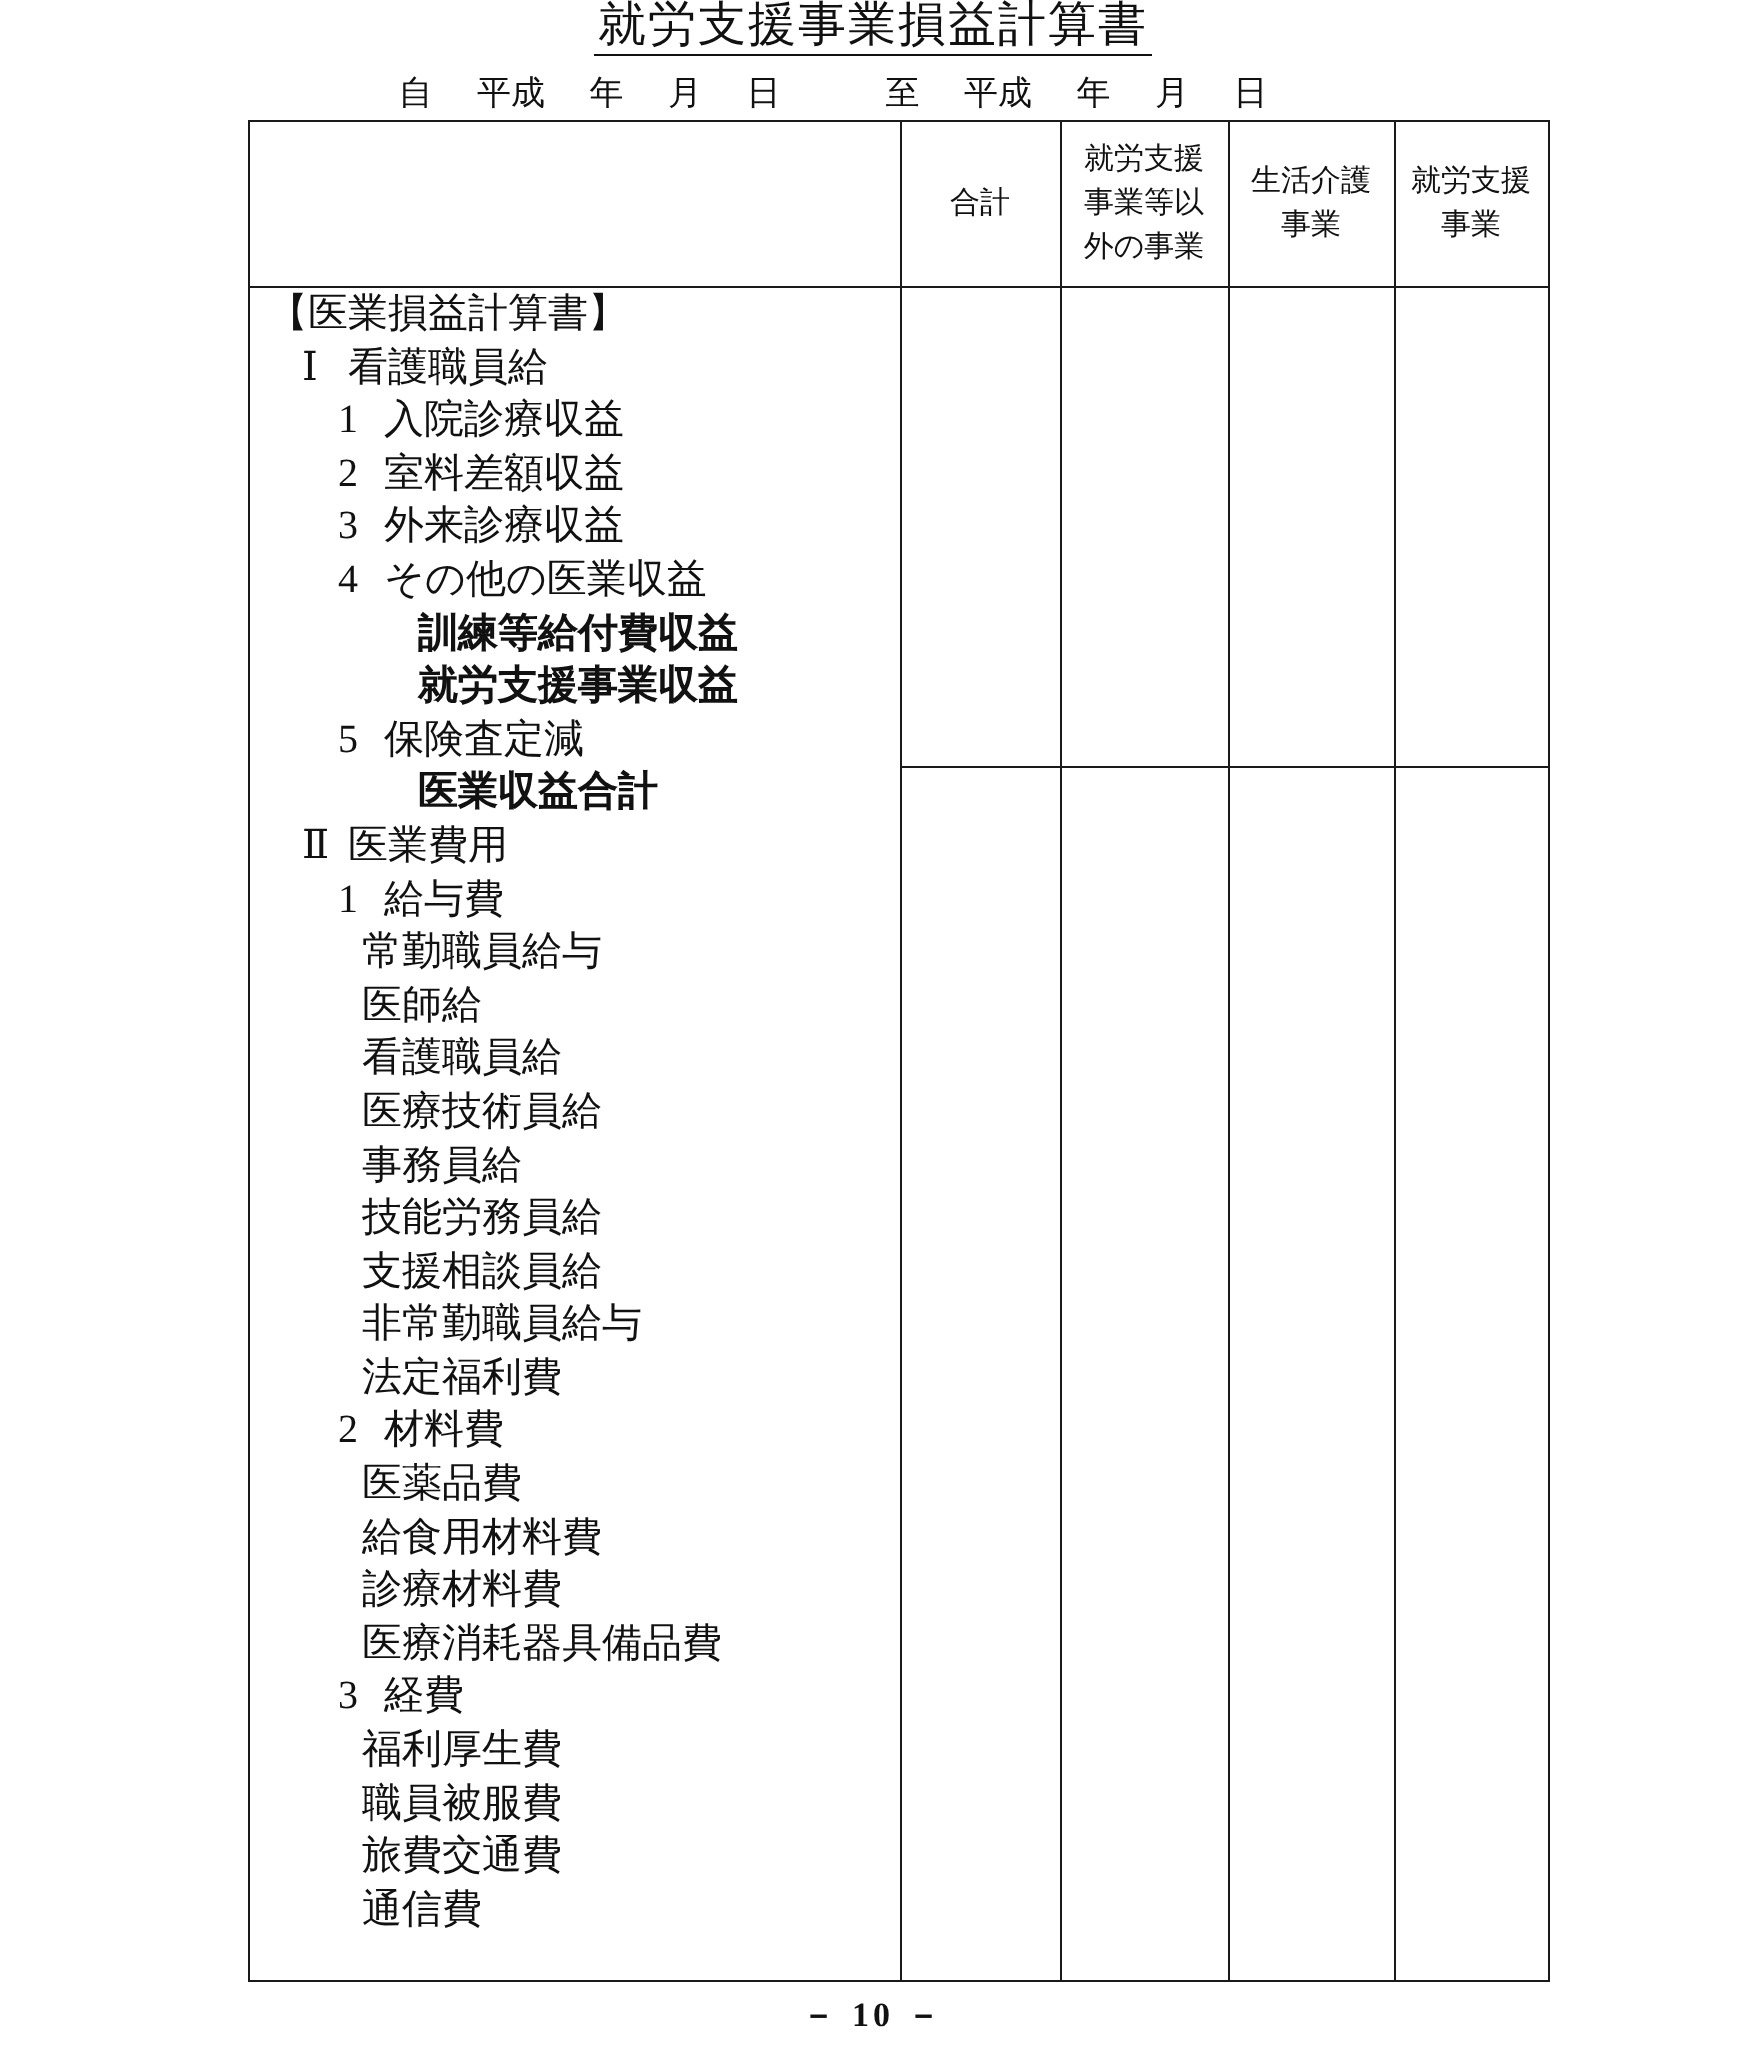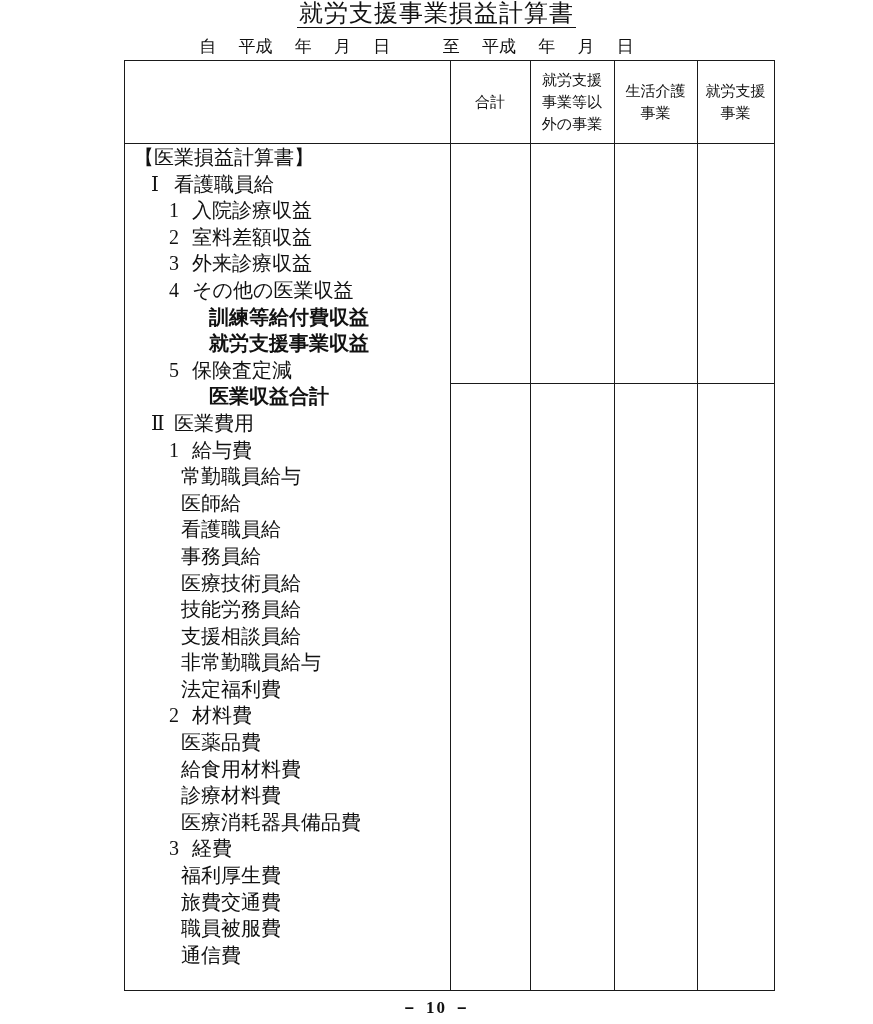--- a/index.html
+++ b/index.html
@@ -221,32 +221,32 @@
       <div class="row lv-num"><span class="num">4</span><span>その他の医業収益</span></div>
       <div class="row lv-subrev"><span>訓練等給付費収益</span></div>
       <div class="row lv-subrev"><span>就労支援事業収益</span></div>
       <div class="row lv-num"><span class="num">5</span><span>保険査定減</span></div>
       <div class="row lv-subrev"><span>医業収益合計</span></div>
       <div class="row lv-roman"><span class="num">Ⅱ</span><span>医業費用</span></div>
       <div class="row lv-num"><span class="num">1</span><span>給与費</span></div>
       <div class="row lv-subexp"><span>常勤職員給与</span></div>
       <div class="row lv-subexp"><span>医師給</span></div>
       <div class="row lv-subexp"><span>看護職員給</span></div>
+      <div class="row lv-subexp"><span>医療技術員給</span></div>
       <div class="row lv-subexp"><span>事務員給</span></div>
-      <div class="row lv-subexp"><span>医療技術員給</span></div>
       <div class="row lv-subexp"><span>技能労務員給</span></div>
       <div class="row lv-subexp"><span>支援相談員給</span></div>
       <div class="row lv-subexp"><span>非常勤職員給与</span></div>
       <div class="row lv-subexp"><span>法定福利費</span></div>
       <div class="row lv-num"><span class="num">2</span><span>材料費</span></div>
       <div class="row lv-subexp"><span>医薬品費</span></div>
       <div class="row lv-subexp"><span>給食用材料費</span></div>
       <div class="row lv-subexp"><span>診療材料費</span></div>
       <div class="row lv-subexp"><span>医療消耗器具備品費</span></div>
       <div class="row lv-num"><span class="num">3</span><span>経費</span></div>
       <div class="row lv-subexp"><span>福利厚生費</span></div>
+      <div class="row lv-subexp"><span>職員被服費</span></div>
       <div class="row lv-subexp"><span>旅費交通費</span></div>
-      <div class="row lv-subexp"><span>職員被服費</span></div>
       <div class="row lv-subexp"><span>通信費</span></div>
     </div>
 </div>
 
 <div class="page-footer">－ 10 －</div>
 
 </body></html>

